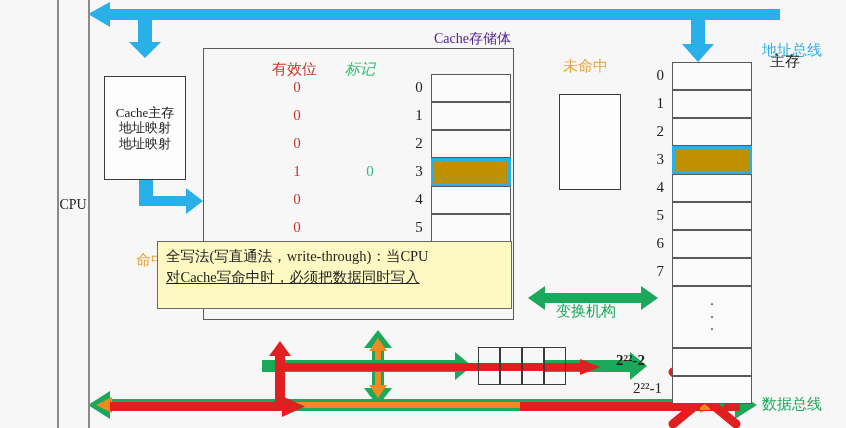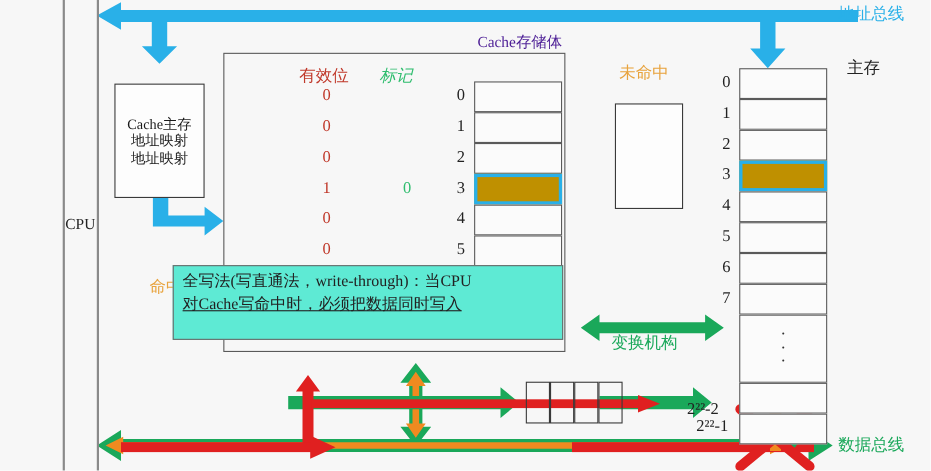--- a/index.html
+++ b/index.html
@@ -6,21 +6,21 @@
   body{font-family:"Liberation Serif", serif;}
   #stage{position:relative;width:846px;height:428px;background:#f7f7f7;overflow:hidden;}
   .abs{position:absolute;}
   .boxline{border:1.5px solid #5a5a5a;background:#f7f7f7;box-sizing:border-box;}
   .whitebox{border:1px solid #3a3a3a;background:#fdfdfd;box-sizing:border-box;}
   .ctext{display:flex;align-items:center;justify-content:center;line-height:1.18;}
   .lbl{font-family:"Liberation Serif",serif;}
   .redtxt{color:#c0392b;}
   .greentxt{color:#2fbd6e;}
   .orangetxt{color:#e8a33d;}
-  .bluetxt{color:#29b0e8;}
+  .bluetxt{color:#29b0e8;margin-top:38px;}
   .gtxt{color:#1aa85a;}
   svg{display:block;}
 </style>
 </head>
 <body>
 
 <div id="stage">
 
   <svg class="abs" style="left:0;top:0;" width="846" height="428">
     <defs></defs>
@@ -144,21 +144,21 @@
       <div class="abs lbl" style="left: 205px; top: 89px; width: 22px; text-align: center; font-size: 15px; color: rgb(34, 34, 34);">3</div>
       <div style="position: absolute; left: 228px; top: 84px; width: 80px; height: 28px; box-sizing: border-box; background: rgb(191, 144, 0); border: 3px solid rgb(41, 176, 232);"></div>
       <div class="abs lbl" style="left: 82px; top: 117px; width: 24px; text-align: center; font-size: 15px; color: rgb(192, 57, 43);">0</div>
       <div class="abs lbl" style="left: 205px; top: 117px; width: 22px; text-align: center; font-size: 15px; color: rgb(34, 34, 34);">4</div>
       <div style="position: absolute; left: 228px; top: 112px; width: 80px; height: 28px; box-sizing: border-box; background: rgb(251, 251, 251); border: 1px solid rgb(90, 90, 90);"></div>
       <div class="abs lbl" style="left: 82px; top: 145px; width: 24px; text-align: center; font-size: 15px; color: rgb(192, 57, 43);">0</div>
       <div class="abs lbl" style="left: 205px; top: 145px; width: 22px; text-align: center; font-size: 15px; color: rgb(34, 34, 34);">5</div>
       <div style="position: absolute; left: 228px; top: 140px; width: 80px; height: 28px; box-sizing: border-box; background: rgb(251, 251, 251); border: 1px solid rgb(90, 90, 90);"></div>
     </div>
 
-  <div class="abs" style="left:157px;top:241px;width:355px;height:68px;background:#5eead4;border:1px solid #6a6a6a;box-sizing:border-box;padding:4px 8px;">
+  <div class="abs" style="left:157px;top:241px;width:355px;height:68px;background:#fef9c3;border:1px solid #6a6a6a;box-sizing:border-box;padding:4px 8px;">
     <div class="lbl" style="font-size:14.5px;color:#222;line-height:1.45;white-space:nowrap;">全写法(写直通法，write-through)：当CPU</div>
     <div class="lbl" style="font-size:14.5px;color:#222;line-height:1.45;white-space:nowrap;text-decoration:underline;">对Cache写命中时，必须把数据同时写入</div>
   </div>
 
   <div class="abs lbl orangetxt" style="left:563px;top:57px;font-size:15px;text-align:center;">
     <span>未命中</span>
   </div>
 
   <div class="abs whitebox" style="left:559px;top:94px;width:62px;height:96px;"></div>
 
@@ -182,21 +182,21 @@
       <div style="position: absolute; left: 52px; top: 112px; width: 80px; height: 28px; box-sizing: border-box; background: rgb(251, 251, 251); border: 1px solid rgb(90, 90, 90);"></div>
       <div class="abs lbl" style="left: 22px; top: 145px; width: 22px; text-align: right; font-size: 15px; color: rgb(34, 34, 34); white-space: nowrap;">5</div>
       <div style="position: absolute; left: 52px; top: 140px; width: 80px; height: 28px; box-sizing: border-box; background: rgb(251, 251, 251); border: 1px solid rgb(90, 90, 90);"></div>
       <div class="abs lbl" style="left: 22px; top: 173px; width: 22px; text-align: right; font-size: 15px; color: rgb(34, 34, 34); white-space: nowrap;">6</div>
       <div style="position: absolute; left: 52px; top: 168px; width: 80px; height: 28px; box-sizing: border-box; background: rgb(251, 251, 251); border: 1px solid rgb(90, 90, 90);"></div>
       <div class="abs lbl" style="left: 22px; top: 201px; width: 22px; text-align: right; font-size: 15px; color: rgb(34, 34, 34); white-space: nowrap;">7</div>
       <div style="position: absolute; left: 52px; top: 196px; width: 80px; height: 28px; box-sizing: border-box; background: rgb(251, 251, 251); border: 1px solid rgb(90, 90, 90);"></div>
       <div style="position: absolute; left: 52px; top: 224px; width: 80px; height: 62px; box-sizing: border-box; background: rgb(251, 251, 251); border: 1px solid rgb(90, 90, 90); display: flex; align-items: center; justify-content: center;">
         <span style="font-size: 15px; color: rgb(51, 51, 51); line-height: 0.85; text-align: center;">·<br>·<br>·</span>
       </div>
-      <div class="abs lbl" style="left: -4px; top: 302px; width: 46px; text-align: center; font-size: 15px; color: rgb(34, 34, 34); white-space: nowrap;">2²²-2</div>
+      <div class="abs lbl" style="left: -4px; top: 290px; width: 46px; text-align: left; font-size: 15px; color: rgb(34, 34, 34); white-space: nowrap; font-weight: bold;">2²²-2</div>
       <div style="position: absolute; left: 52px; top: 286px; width: 80px; height: 28px; box-sizing: border-box; background: rgb(251, 251, 251); border: 1px solid rgb(90, 90, 90);"></div>
       <div class="abs lbl" style="left: -4px; top: 318px; width: 46px; text-align: right; font-size: 15px; color: rgb(34, 34, 34); white-space: nowrap;">2²²-1</div>
       <div style="position: absolute; left: 52px; top: 314px; width: 80px; height: 28px; box-sizing: border-box; background: rgb(251, 251, 251); border: 1px solid rgb(90, 90, 90);"></div>
     </div>
 
   <div class="abs" id="write-buffer" style="left:478px;top:347px;width:88px;height:38px;display:flex;">
       <div style="flex: 1 1 0%; border: 1px solid rgb(58, 58, 58); box-sizing: border-box; background: transparent;"></div>
       <div style="flex: 1 1 0%; border: 1px solid rgb(58, 58, 58); box-sizing: border-box; background: transparent;"></div>
       <div style="flex: 1 1 0%; border: 1px solid rgb(58, 58, 58); box-sizing: border-box; background: transparent;"></div>
       <div style="flex: 1 1 0%; border: 1px solid rgb(58, 58, 58); box-sizing: border-box; background: transparent;"></div>

